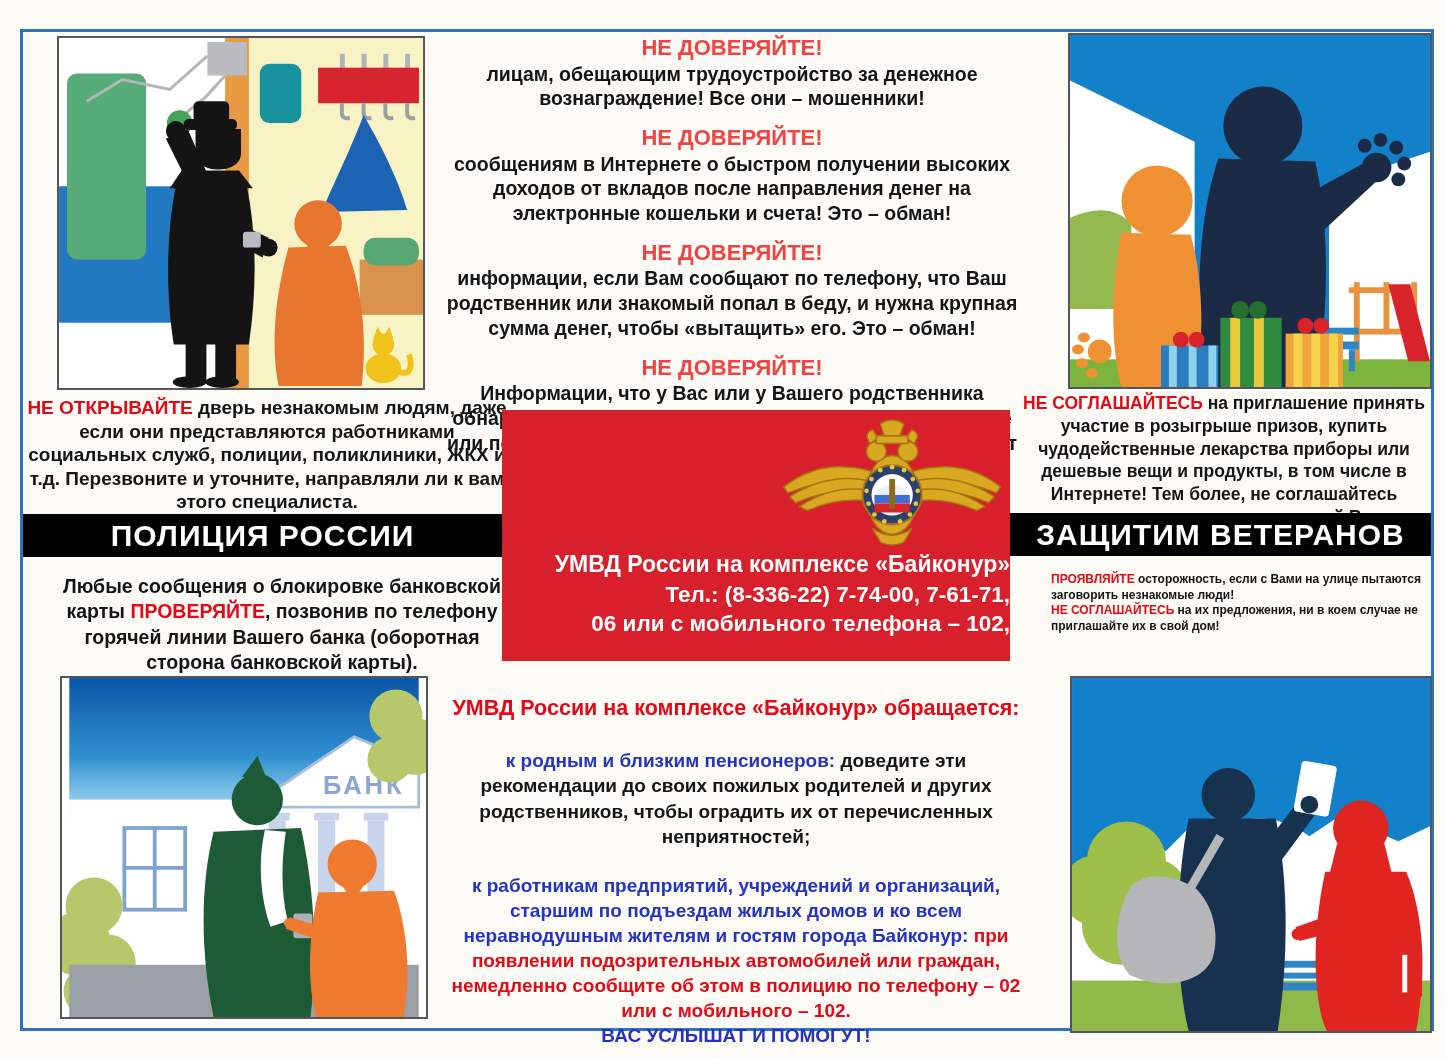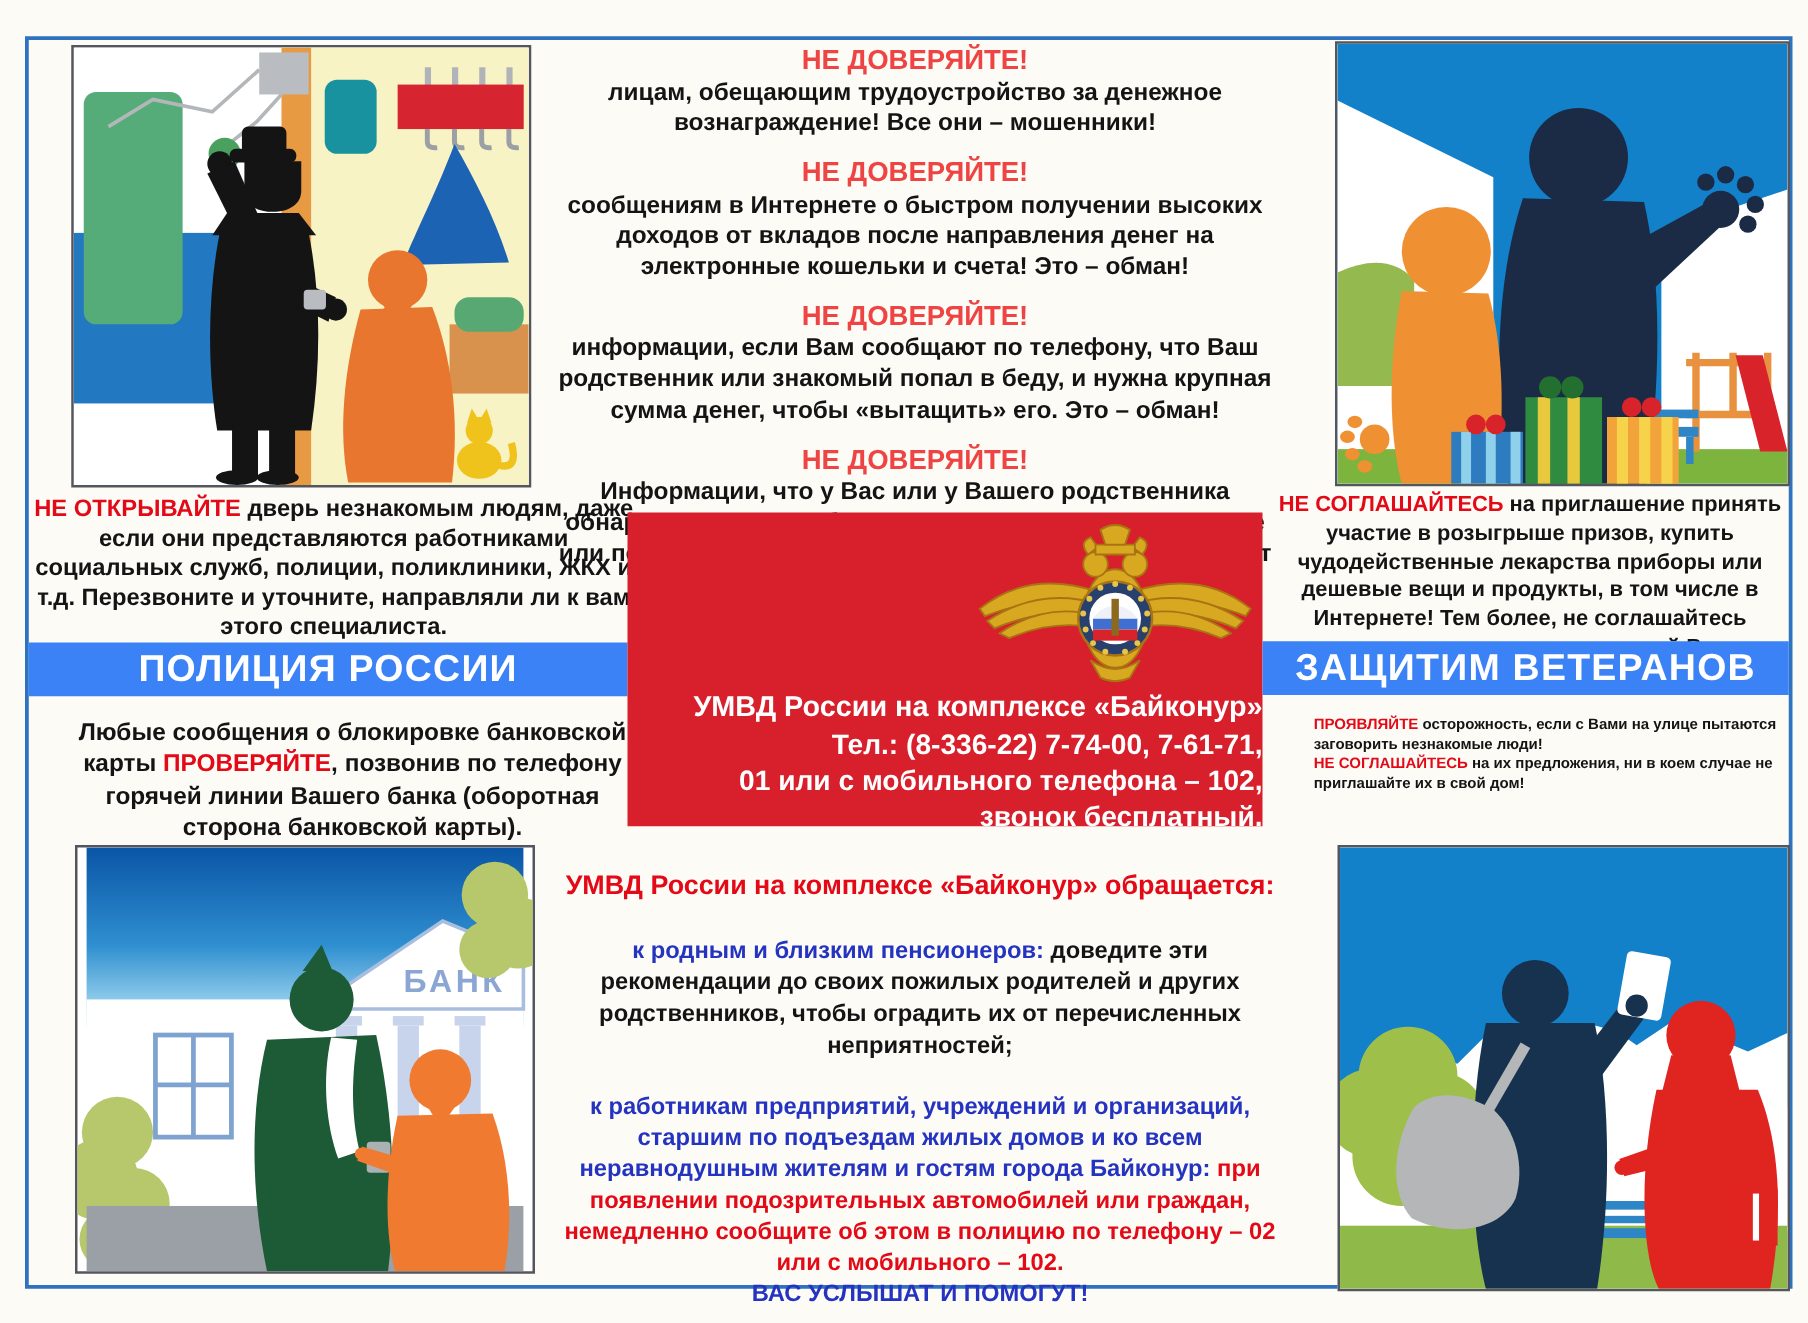--- a/index.html
+++ b/index.html
@@ -23,21 +23,21 @@
   .warn-head{color:#ef4444;font-size:22px;line-height:1.25;}
   .warn-body{font-size:19.5px;line-height:1.27;}
 
   .advice-left{position:absolute;left:25px;top:396px;width:484px;text-align:center;
     font-size:19px;line-height:1.24;}
   .advice-right{position:absolute;left:1008px;top:392px;width:432px;text-align:center;
     font-size:17.5px;line-height:1.3;}
   .red{color:#e30917;}
   .blue-txt{color:#2433c0;}
 
-  .band{position:absolute;height:43px;background:#3b82f6;color:#fff;
+  .band{position:absolute;height:43px;background:#000000;color:#fff;
     display:flex;align-items:center;justify-content:center;
     font-size:30px;letter-spacing:1px;}
   .band-left{left:23px;top:514px;width:479px;}
   .band-right{left:1010px;top:513px;width:421px;}
 
   .check-left{position:absolute;left:46px;top:574px;width:472px;text-align:center;
     font-size:19.5px;line-height:1.3;}
   .caution-right{position:absolute;left:1051px;top:572px;width:424px;text-align:left;
     font-size:12px;line-height:1.3;}
 
@@ -248,22 +248,21 @@
         <circle cx="112" cy="105" r="2.4"></circle>
         <circle cx="102" cy="98" r="2.4"></circle>
       <circle cx="96" cy="87" r="2.4"></circle>
         <circle cx="94" cy="74" r="2.4"></circle>
         <circle cx="99" cy="62" r="2.4"></circle>
       <circle cx="108" cy="53" r="2.4"></circle>
     </g>
   </svg>
   <div class="rb-line rb-line1">УМВД России на комплексе «Байконур»</div>
   <div class="rb-line">Тел.: (8-336-22) 7-74-00, 7-61-71,</div>
-  <div class="rb-line">01 или  с мобильного телефона – 102,</div>
-  <div class="rb-line">звонок бесплатный.</div>
+  <div class="rb-line">06 или  с мобильного телефона – 102,</div>
 </div>
 
 <div class="advice-right">
   <span class="red">НЕ СОГЛАШАЙТЕСЬ</span><span> на приглашение принять  участие в розыгрыше призов, купить чудодейственные лекарства приборы или дешевые вещи и продукты, в том числе в Интернете! Тем более, не соглашайтесь получить приз лотереи, в которой Вы не принимали участие! Это – обман!</span>
 </div>
 
 <div class="band band-right">
   <span>ЗАЩИТИМ ВЕТЕРАНОВ</span>
 </div>
 

